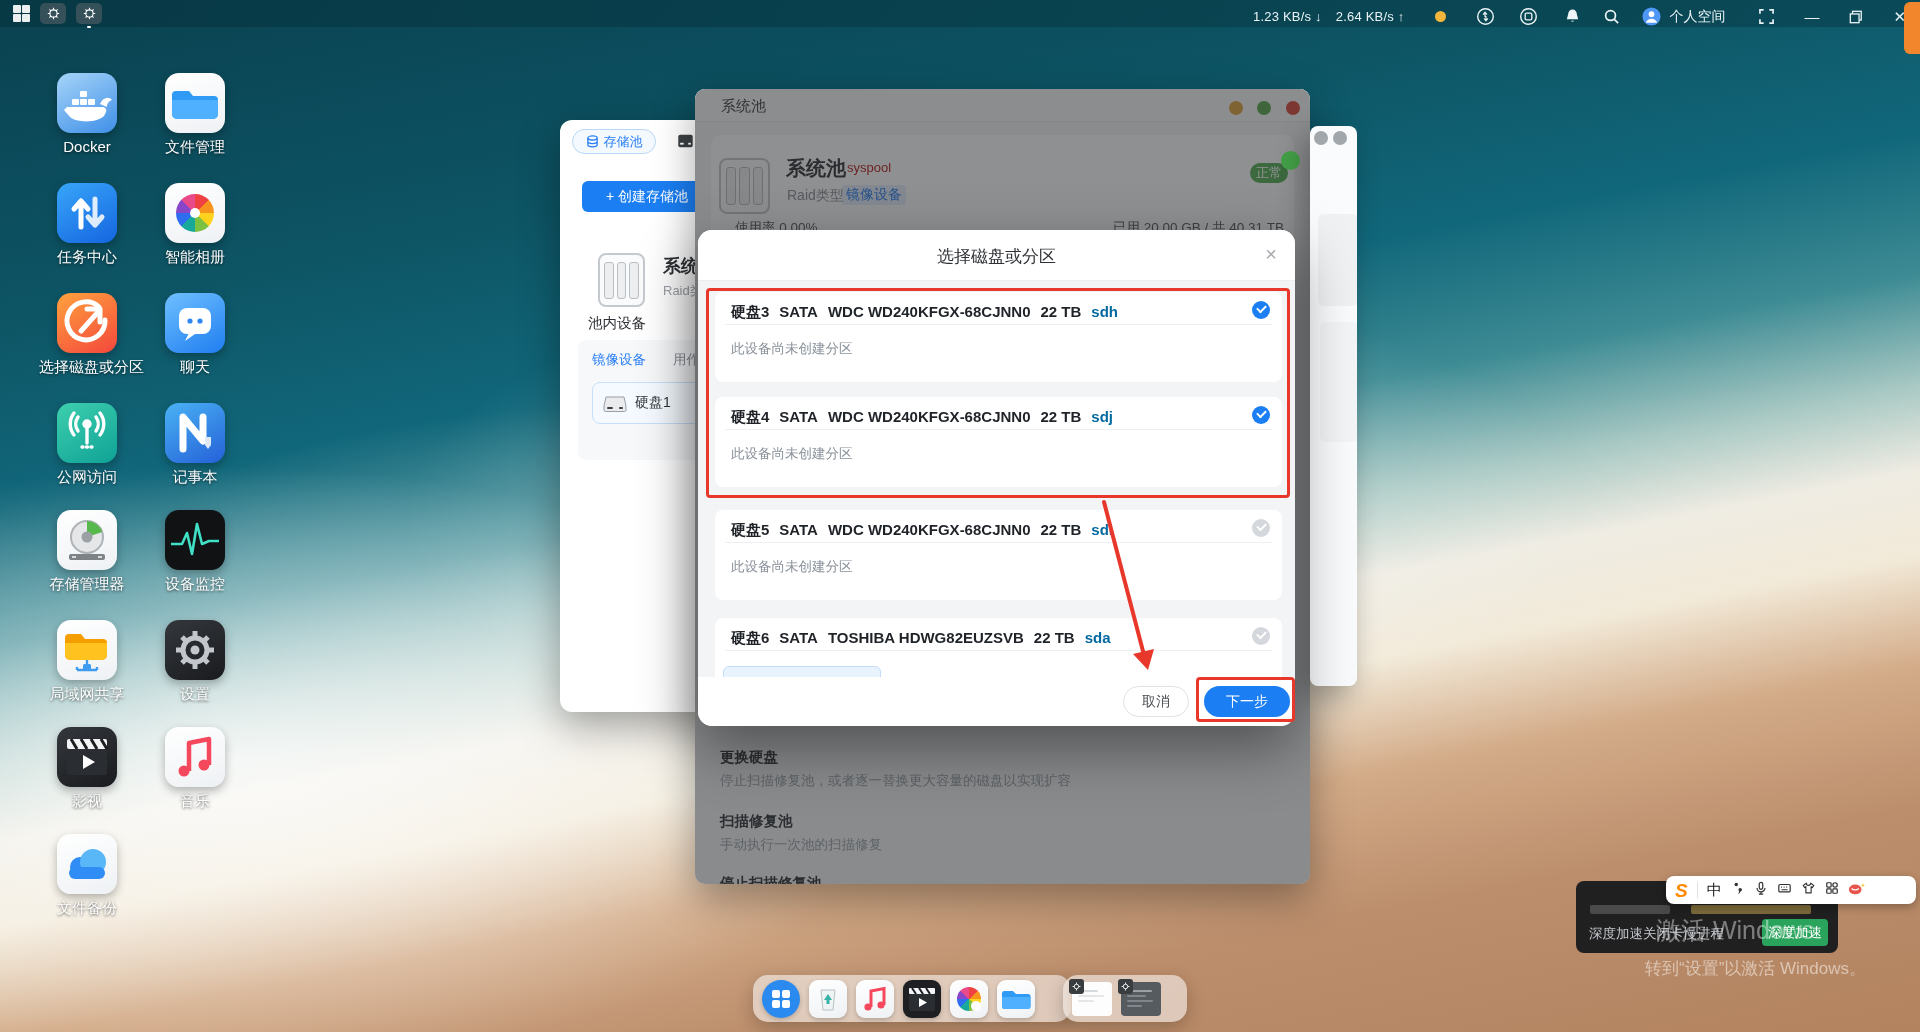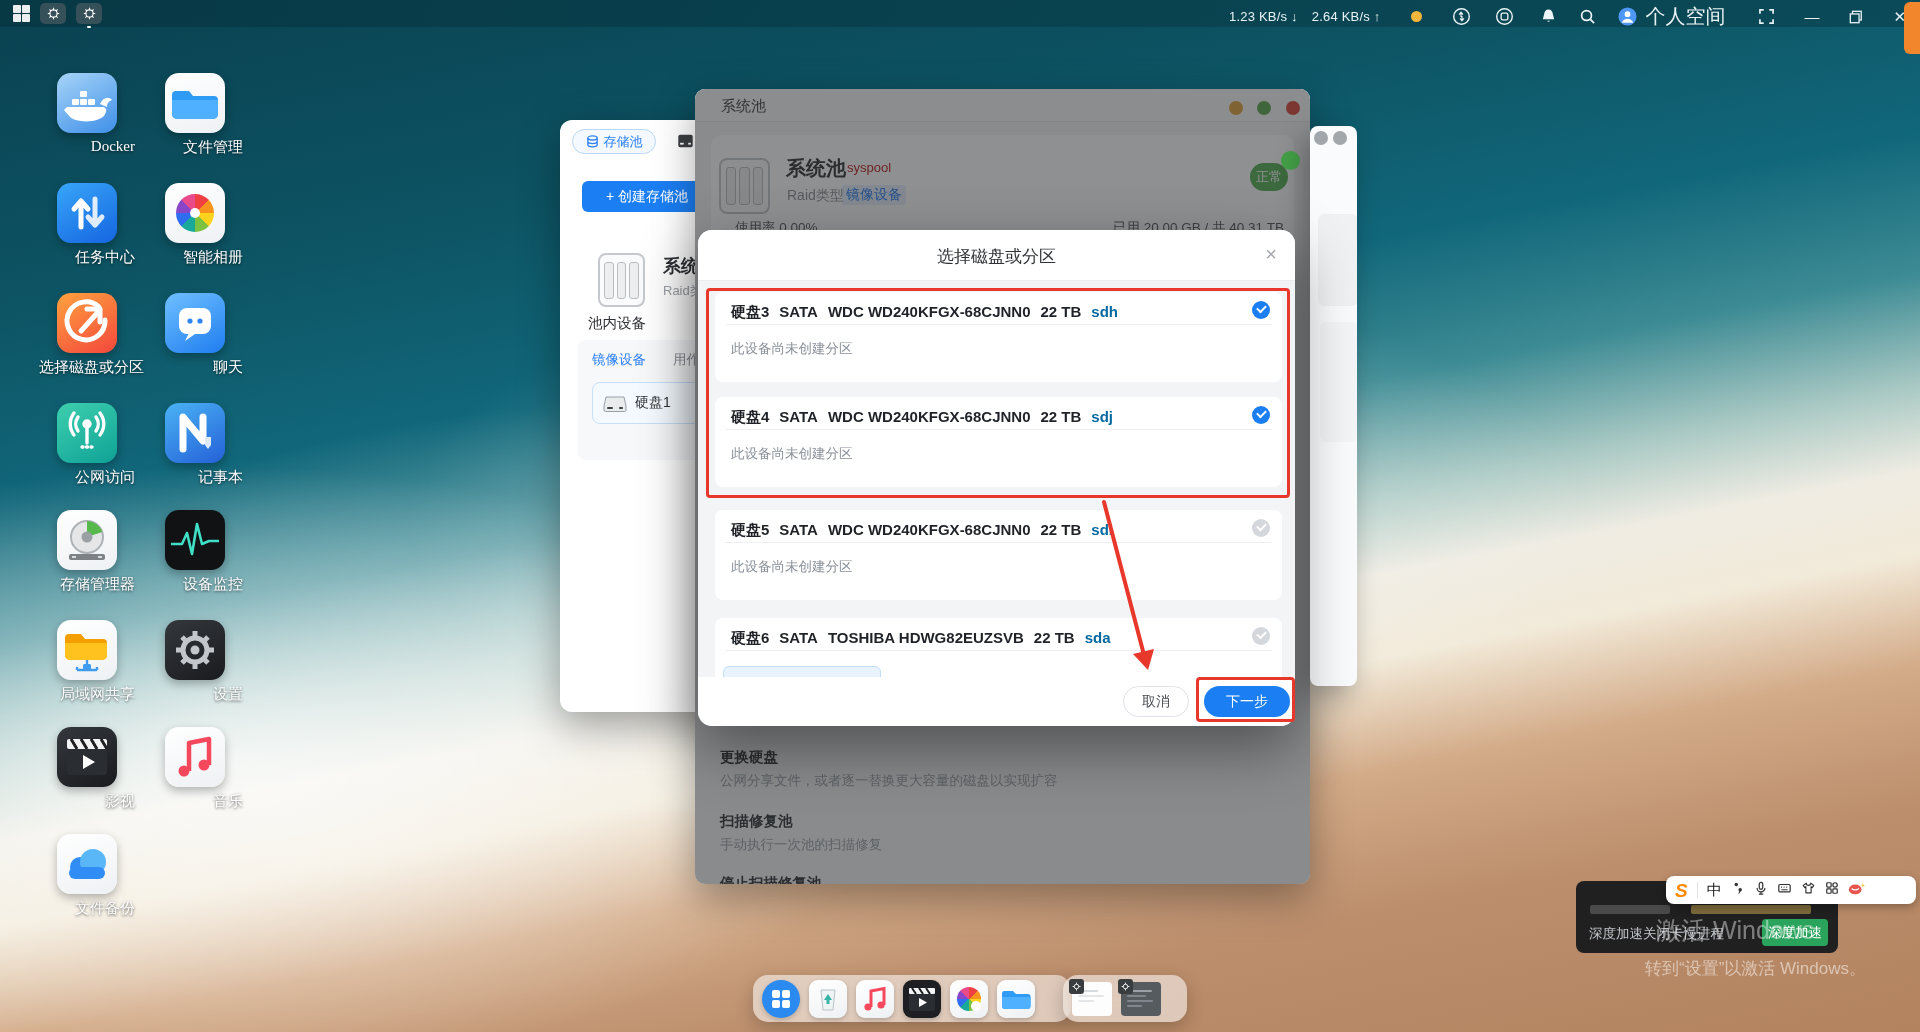--- a/index.html
+++ b/index.html
@@ -23,24 +23,24 @@
   .tb-grid{width:17px;height:17px;display:grid;grid-template-columns:8px 8px;grid-template-rows:8px 8px;gap:1px;}
   .tb-grid span{background:rgba(255,255,255,.92);border-radius:1px;}
   .tb-app{width:26px;height:21px;border-radius:5px;background:rgba(82,96,101,.62);display:flex;align-items:center;justify-content:center;position:relative;}
   .tb-app .rundot{position:absolute;left:11px;bottom:-4px;width:4px;height:2px;border-radius:1px;background:#fff;}
   .tb-right{position:absolute;right:0;top:0;height:33px;display:flex;align-items:center;}
   .tb-right>*{margin-right:0;}
   .tb-net{font-size:13px;letter-spacing:.2px;white-space:nowrap;}
   .tb-ico{display:flex;align-items:center;justify-content:center;}
   .tb-min{font-size:15px;}
   .tb-close{font-size:15px;}
-  .tb-user-label{font-size:20px;white-space:nowrap;}
+  .tb-user-label{font-size:14px;white-space:nowrap;}
   .corner-orange{position:absolute;right:0;top:2px;width:16px;height:52px;background:#f2862c;border-radius:6px 0 0 6px;z-index:85;}
   
-  .dicon{position:absolute;width:96px;text-align:right;z-index:2;font-family:Liberation Serif, serif;}
+  .dicon{position:absolute;width:96px;text-align:center;z-index:2;}
   .dicon .tile{width:60px;height:60px;margin:0 auto;border-radius:14px;box-shadow:0 4px 10px rgba(0,0,0,.28);position:relative;overflow:hidden;}
   .dicon .lbl{margin-top:5px;font-size:15px;color:#fff;text-shadow:0 1px 3px rgba(0,0,0,.65);white-space:nowrap;}
   .tile svg{width:100%;height:100%;display:block;}
   .tile-white{background:linear-gradient(160deg,#ffffff,#eef1f4);}
   .tile-docker{background:linear-gradient(150deg,#a6d4f8,#3f8fe8);}
   .tile-task{background:linear-gradient(150deg,#38a6f9,#1565e0);}
   .tile-share{background:linear-gradient(150deg,#ffa23e,#f4473c);}
   .tile-chat{background:linear-gradient(150deg,#6fc0ff,#1f7df0);}
   .tile-net{background:linear-gradient(150deg,#3ecfae,#0fa296);}
   .tile-note{background:linear-gradient(150deg,#4ab3f4,#2460d8);}
@@ -69,21 +69,21 @@
   .midwin{left:695px;top:89px;width:615px;height:795px;z-index:10;border-radius:10px;overflow:hidden;background:#f3f4f6;}
   .mw-titlebar{position:absolute;left:0;top:0;right:0;height:32px;background:#f7f8f9;border-bottom:1px solid #e7e8ea;}
   .mw-title{position:absolute;left:26px;top:8px;font-size:15px;color:#3a3d40;}
   .tl{position:absolute;top:12px;width:14px;height:14px;border-radius:50%;}
   .mw-card{position:absolute;left:16px;top:46px;width:583px;height:115px;background:#fff;border-radius:10px;}
   .mw-cardico{position:absolute;left:24px;top:69px;width:51px;height:56px;border:2px solid #c5c9cd;border-radius:8px;background:#fafbfc;display:flex;align-items:center;justify-content:center;gap:3px;padding:0 5px;box-sizing:border-box;}
   .mw-name{position:absolute;left:91px;top:66px;font-size:20px;font-weight:bold;color:#2f3236;}
   .mw-code{position:absolute;left:152px;top:71px;font-size:13px;color:#b91c1c;}
   .mw-raidlbl{position:absolute;left:92px;top:98px;font-size:14px;color:#8a8f96;}
   .mw-raidval{position:absolute;left:147px;top:96px;font-size:14px;color:#2a7ff3;background:rgba(42,127,243,.12);padding:1px 4px;border-radius:3px;}
-  .mw-badge{position:absolute;left:555px;top:74px;width:38px;height:28px;background:#52ae52;border-radius:14px;color:#fff;font-size:13px;display:flex;align-items:center;justify-content:center;}
+  .mw-badge{position:absolute;left:555px;top:74px;width:38px;height:20px;background:#52ae52;border-radius:14px;color:#fff;font-size:13px;display:flex;align-items:center;justify-content:center;}
   .mw-usage-l{position:absolute;left:40px;top:130px;font-size:13.5px;color:#55585c;}
   .mw-usage-r{position:absolute;right:26px;top:130px;font-size:13.5px;color:#55585c;}
   .mw-act-t{position:absolute;left:25px;font-size:14.5px;font-weight:bold;color:#2f3236;}
   .mw-act-d{position:absolute;left:25px;font-size:13.5px;color:#9aa0a6;}
   .mw-dim{position:absolute;inset:0;background:rgba(40,43,45,.52);z-index:5;}
   
   .rightwin{left:1310px;top:126px;width:47px;height:560px;z-index:12;border-radius:8px;background:#fafbfc;overflow:hidden;box-shadow:-6px 10px 28px rgba(0,0,0,.30);position:absolute;}
   .rw-dot{position:absolute;top:5px;width:14px;height:14px;border-radius:50%;background:#a2a7ab;}
   .rw-card{position:absolute;background:#f0f1f3;border-radius:6px;}
   .greendisc{position:absolute;left:1281px;top:151px;width:19px;height:19px;border-radius:50%;background:#43a047;z-index:11;}
@@ -422,21 +422,21 @@
       </div>
     <span class="mw-name" style="left:75px;top:20px;position:absolute;">系统池</span>
     <span class="mw-code" style="left:136px;top:25px;position:absolute;">syspool</span>
     <span class="mw-raidlbl" style="left:76px;top:52px;position:absolute;">Raid类型</span>
     <span class="mw-raidval" style="left:131px;top:50px;position:absolute;">镜像设备</span>
     <span class="mw-badge" style="left:539px;top:28px;position:absolute;">正常</span>
     <span class="mw-usage-l" style="left:24px;top:84px;position:absolute;">使用率 0.00%</span>
     <span class="mw-usage-r" style="right:10px;top:84px;position:absolute;">已用 20.00 GB / 共 40.31 TB</span>
   </div>
   <div class="mw-act-t" style="top:659px;">更换硬盘</div>
-  <div class="mw-act-d" style="top:683px;">公网分享文件，或者逐一替换更大容量的磁盘以实现扩容</div>
+  <div class="mw-act-d" style="top:683px;">停止扫描修复池，或者逐一替换更大容量的磁盘以实现扩容</div>
   <div class="mw-act-t" style="top:723px;">扫描修复池</div>
   <div class="mw-act-d" style="top:747px;">手动执行一次池的扫描修复</div>
   <div class="mw-act-t" style="top:785px;">停止扫描修复池</div>
   <div class="mw-dim"></div>
 </div>
 
 <div class="greendisc"></div>
 <div class="rightwin">
   <div class="rw-dot" style="left:4px;"></div>
   <div class="rw-dot" style="left:23px;"></div>

